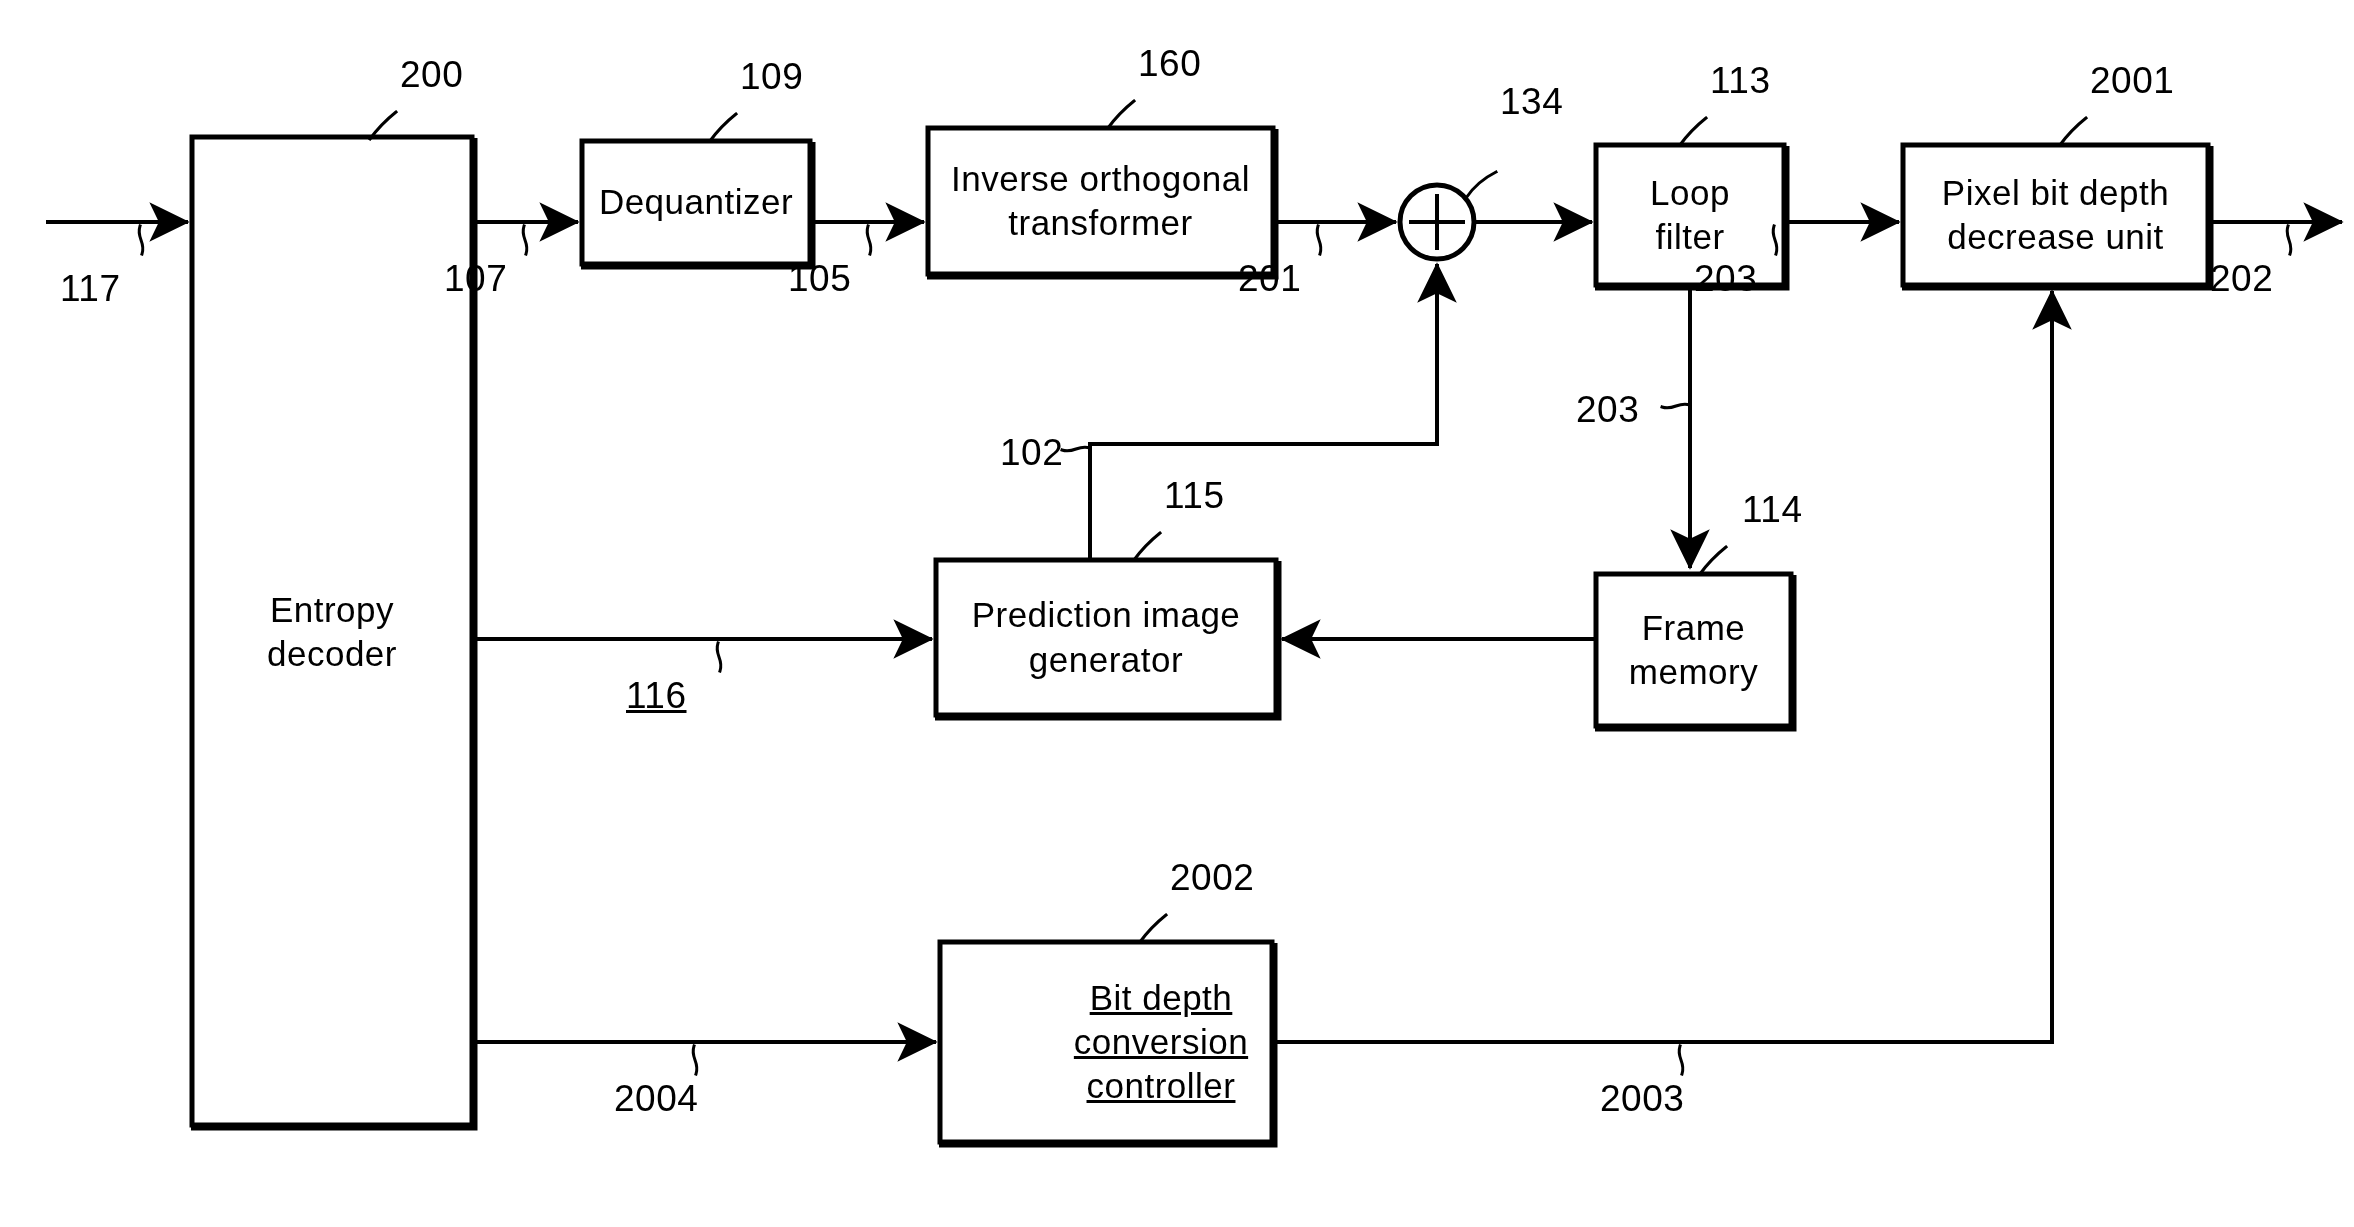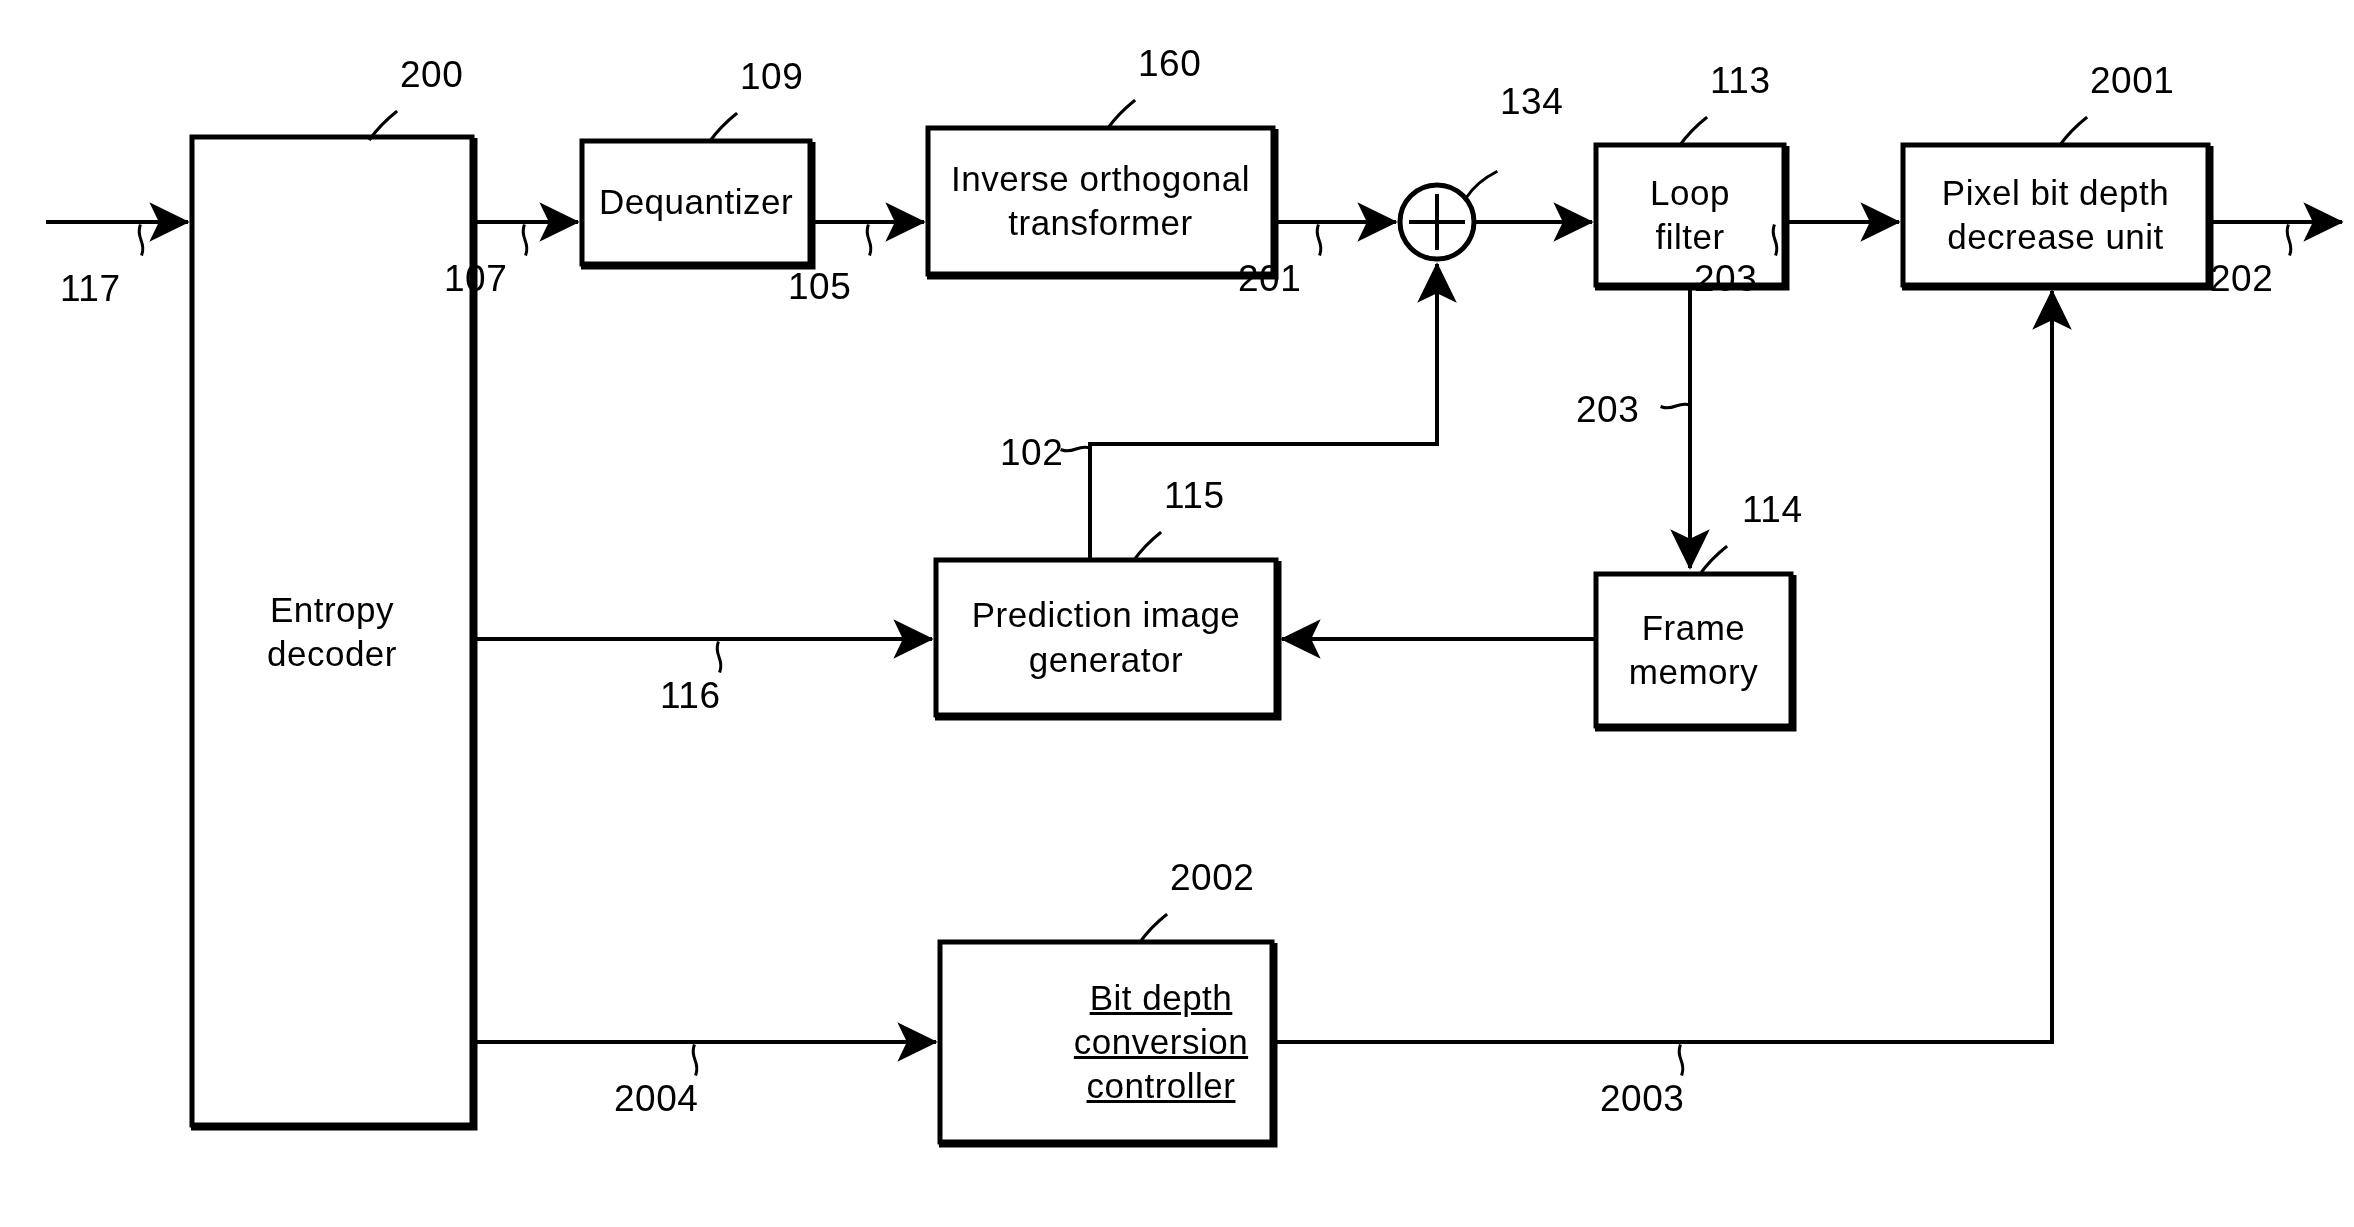--- a/index.html
+++ b/index.html
@@ -188,31 +188,31 @@
   <div class="ref-label" style="left:1164px; top:475px;">115</div>
 
   <div class="ref-label" style="left:1170px; top:857px;">2002</div>
 
   <div class="ref-label" style="left:1500px; top:81px;">134</div>
 
   <div class="ref-label" style="left:60px; top:258px;margin-top:10px;">117</div>
 
   <div class="ref-label" style="left:444px; top:258px;">107</div>
 
-  <div class="ref-label" style="left:788px; top:258px;margin-top:8px;">105</div>
+  <div class="ref-label" style="left:788px; top:258px;">105</div>
 
   <div class="ref-label" style="left:1238px; top:258px;">201</div>
 
   <div class="ref-label" style="left:2210px; top:258px;">202</div>
 
   <div class="ref-label" style="left:1694px; top:258px;">203</div>
 
   <div class="ref-label" style="left:1576px; top:389px;">203</div>
 
   <div class="ref-label" style="left:1000px; top:432px;">102</div>
 
-  <div class="ref-label" style="left:660px; top:675px;">116</div>
+  <div class="ref-label" style="left:626px; top:675px;text-decoration:underline;">116</div>
 
   <div class="ref-label" style="left:614px; top:1078px;">2004</div>
 
   <div class="ref-label" style="left:1600px; top:1078px;">2003</div>
 
 </div>
 
 </body></html>

